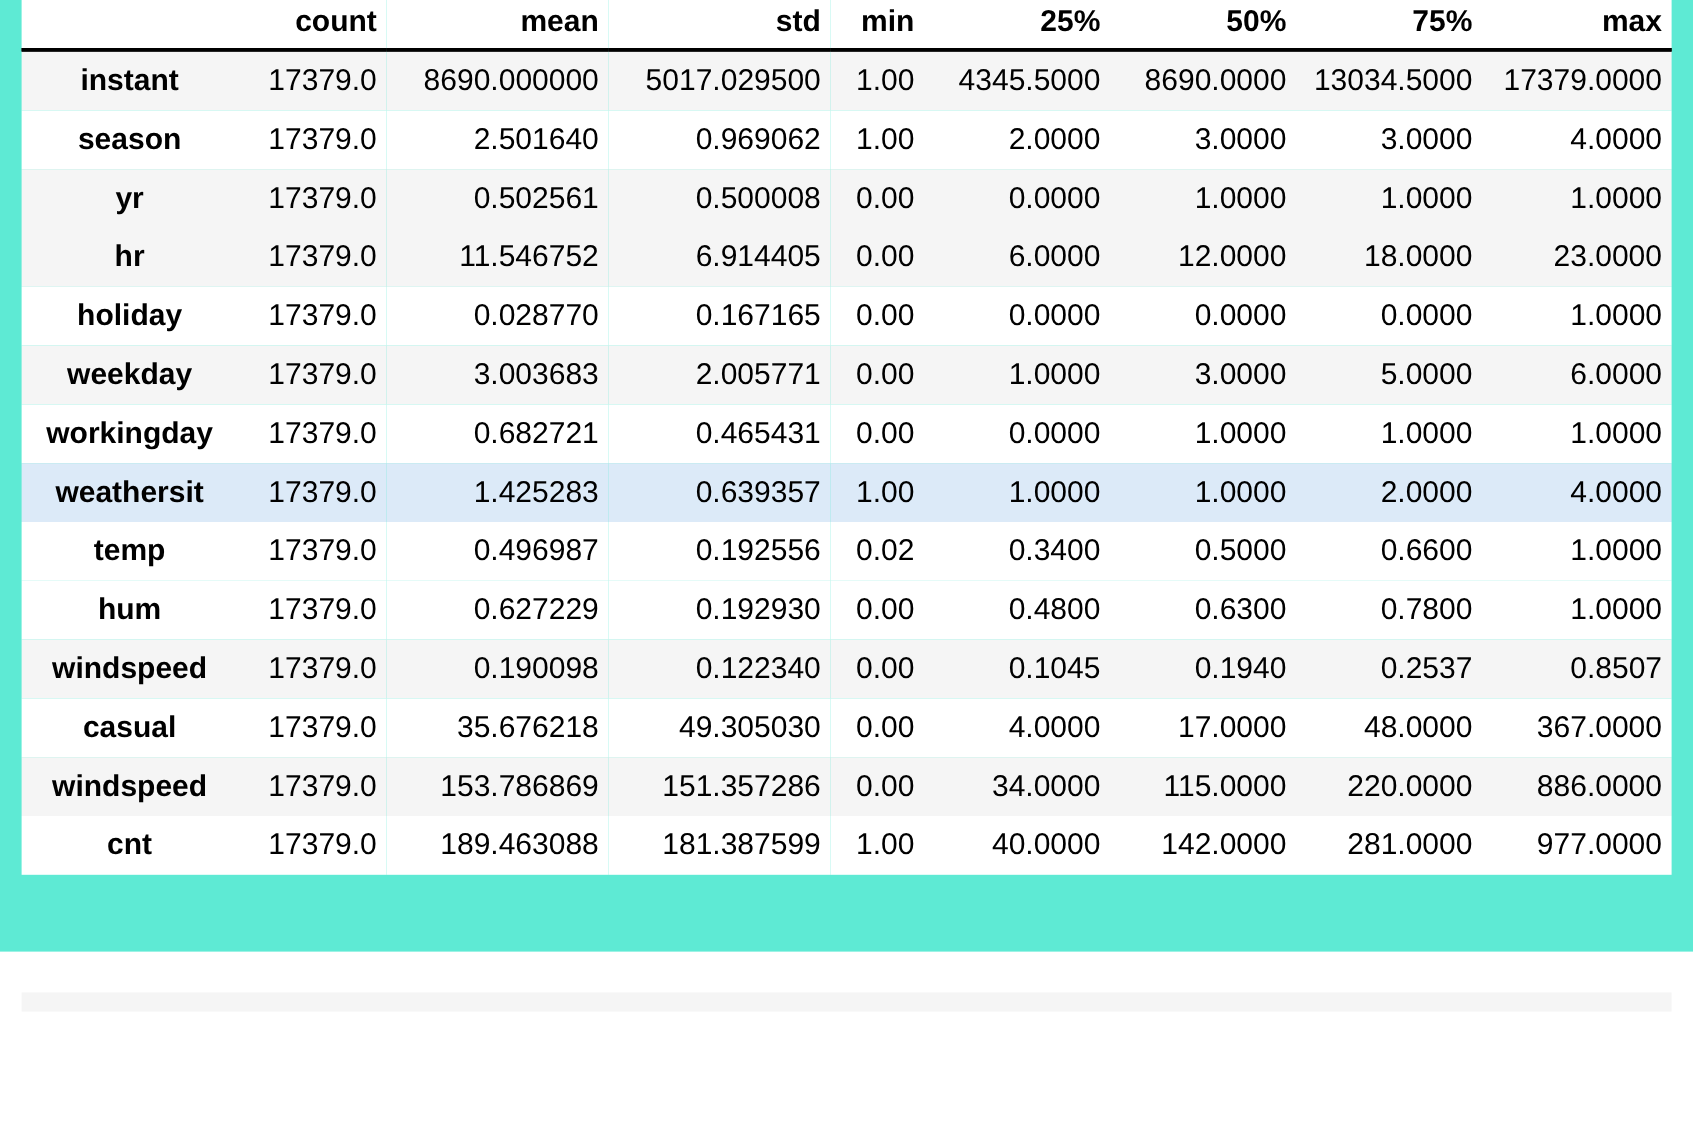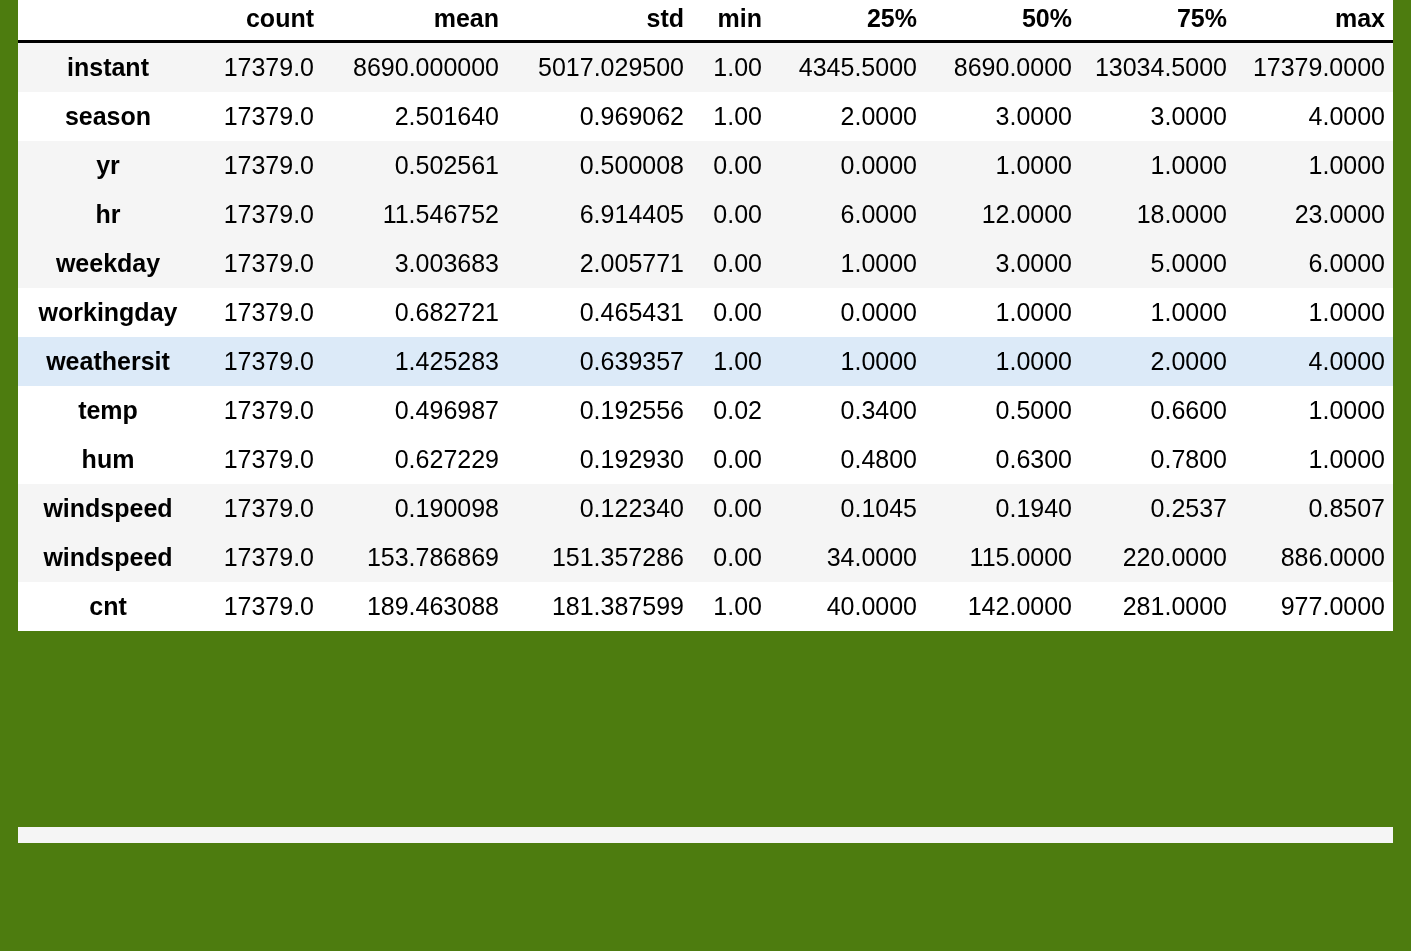--- a/index.html
+++ b/index.html
@@ -15,22 +15,22 @@
     font-family: "Liberation Sans", sans-serif;
     color: #000000;
     -webkit-font-smoothing: antialiased;
   }
 
   .sheet {
     position: absolute;
     left: 0;
     top: 0;
     width: 1411px;
-    height: 951px;
-    background: #4d7c0f;
+    height: 793px;
+    background: #5eead4;
   }
 
   table.describe {
     position: absolute;
     left: 18px;
     top: 0px;
     width: 1375px;
     border-collapse: collapse;
     font-size: 25px;
     line-height: 1.0;
@@ -165,20 +165,31 @@
           <th class="rowhead">hr</th>
           <td>17379.0</td>
           <td>11.546752</td>
           <td>6.914405</td>
           <td>0.00</td>
           <td>6.0000</td>
           <td>12.0000</td>
           <td>18.0000</td>
           <td>23.0000</td>
         </tr>
+        <tr class="plain">
+          <th class="rowhead">holiday</th>
+          <td>17379.0</td>
+          <td>0.028770</td>
+          <td>0.167165</td>
+          <td>0.00</td>
+          <td>0.0000</td>
+          <td>0.0000</td>
+          <td>0.0000</td>
+          <td>1.0000</td>
+        </tr>
         <tr class="stripe">
           <th class="rowhead">weekday</th>
           <td>17379.0</td>
           <td>3.003683</td>
           <td>2.005771</td>
           <td>0.00</td>
           <td>1.0000</td>
           <td>3.0000</td>
           <td>5.0000</td>
           <td>6.0000</td>
@@ -231,20 +242,31 @@
           <th class="rowhead">windspeed</th>
           <td>17379.0</td>
           <td>0.190098</td>
           <td>0.122340</td>
           <td>0.00</td>
           <td>0.1045</td>
           <td>0.1940</td>
           <td>0.2537</td>
           <td>0.8507</td>
         </tr>
+        <tr class="plain">
+          <th class="rowhead">casual</th>
+          <td>17379.0</td>
+          <td>35.676218</td>
+          <td>49.305030</td>
+          <td>0.00</td>
+          <td>4.0000</td>
+          <td>17.0000</td>
+          <td>48.0000</td>
+          <td>367.0000</td>
+        </tr>
         <tr class="stripe">
           <th class="rowhead">windspeed</th>
           <td>17379.0</td>
           <td>153.786869</td>
           <td>151.357286</td>
           <td>0.00</td>
           <td>34.0000</td>
           <td>115.0000</td>
           <td>220.0000</td>
           <td>886.0000</td>

